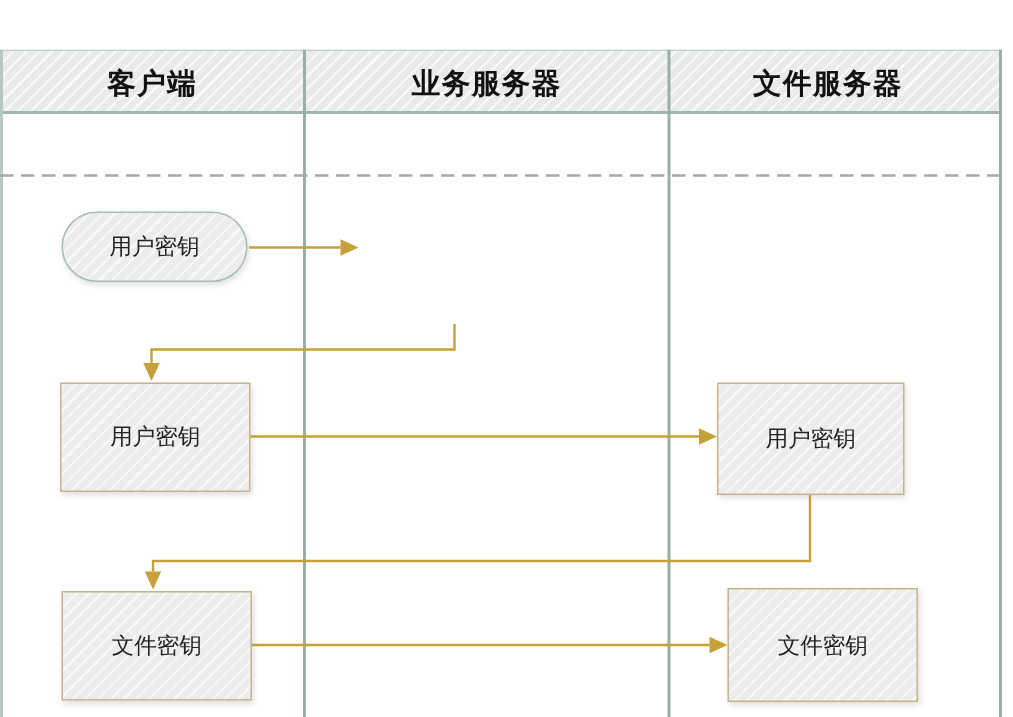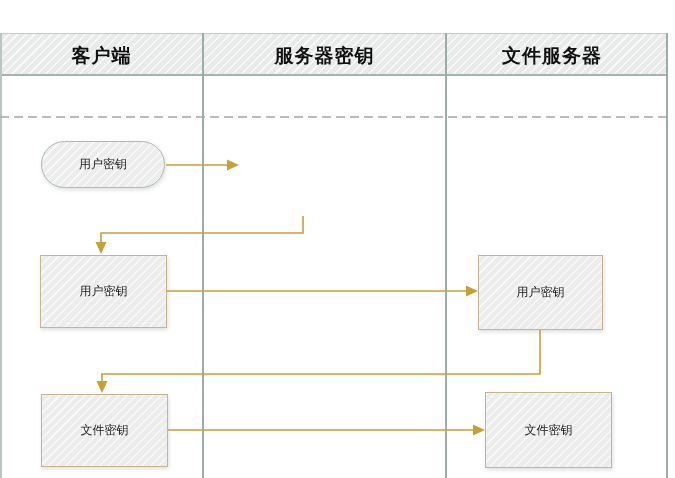--- a/index.html
+++ b/index.html
@@ -34,21 +34,21 @@
   .vline.v0{left:0;background:#b9c7c2;}
   .vline.v1{left:202px;}
   .vline.v2{left:445px;}
   .vline.v3{left:666px;}
   
   .node{
     position:absolute;box-sizing:border-box;
     display:flex;align-items:center;justify-content:center;
     background-color:#ececec;
     background-image:repeating-linear-gradient(135deg,rgba(255,255,255,0.65) 0 1.5px,transparent 1.5px 6px);
-    font-size:12px;color:#222;
+    font-size:15px;color:#222;
     box-shadow:1px 2px 4px rgba(0,0,0,0.13);
   }
   .node.stadium{
     left:41px;top:108px;width:124px;height:47px;
     border:1px solid #a9bcb5;border-radius:24px;
   }
   .node.rounded{
     left:240px;top:87px;width:126px;height:95px;
     border:1px solid #c6cbc8;border-radius:15px;
     box-shadow:2px 3px 6px rgba(0,0,0,0.18);
@@ -62,21 +62,21 @@
   svg.overlay{position:absolute;left:0;top:0;width:675px;height:478px;pointer-events:none;}
   .conn{fill:none;stroke-width:1.6px;}
 </style>
 </head>
 <body>
 
 <div id="canvas">
 
   <div class="header-band"></div>
   <div class="lane-title t1">客户端</div>
-  <div class="lane-title t2">服务器密钥</div>
+  <div class="lane-title t2">业务服务器</div>
   <div class="lane-title t3">文件服务器</div>
 
   <div class="vline v0"></div>
   <div class="vline v1"></div>
   <div class="vline v2"></div>
   <div class="vline v3"></div>
 
   <div class="node stadium">用户密钥</div>
   <div class="node rect n-user-key">用户密钥</div>
   <div class="node rect n-gateway-key">用户密钥</div>

